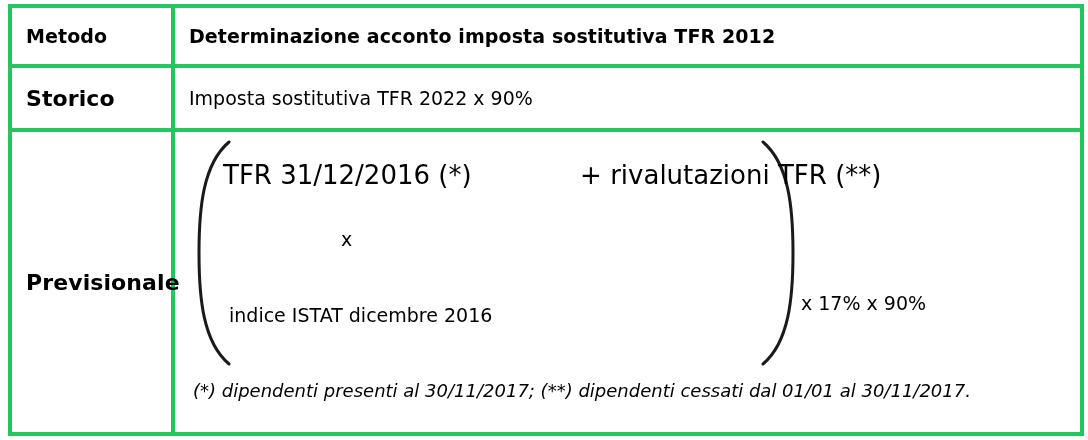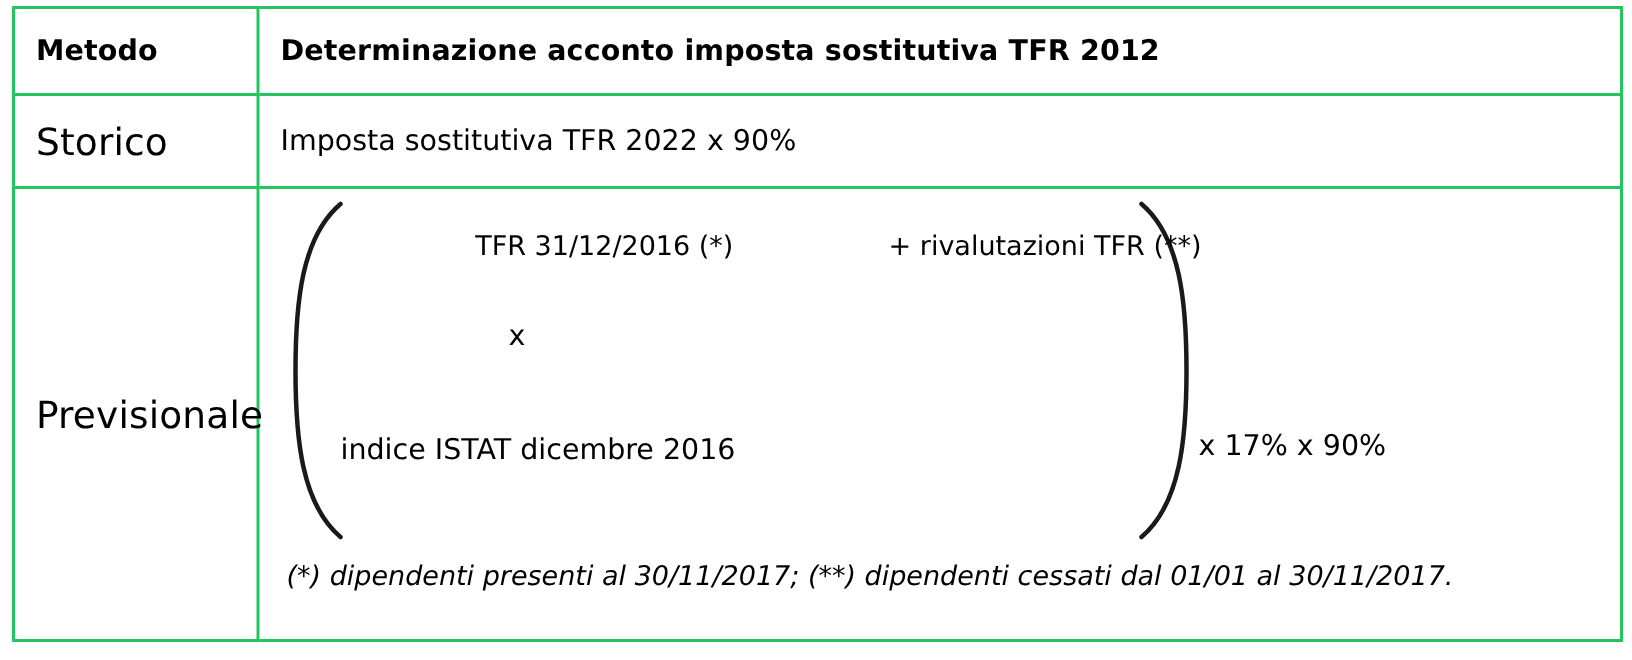--- a/index.html
+++ b/index.html
@@ -20,33 +20,33 @@
     height: 440px;
     box-sizing: border-box;
   }
   table.method-table {
     border-collapse: collapse;
     width: 1072px;
     margin: 4px 8px 0 8px;
     table-layout: fixed;
   }
   table.method-table td {
-    border: 2px solid #22c55e;
+    border: 4px solid #22c55e;
     vertical-align: middle;
     padding: 0;
   }
   .col-label { width: 163px; }
   .col-content { width: 909px; }
 
   .cell-pad {
     padding: 10px 14px;
   }
   .label-text {
-    font-weight: normal;
-    font-size: 25px;
+    font-weight: bold;
+    font-size: 22px;
     letter-spacing: 0.1px;
   }
   .header-text {
     font-weight: bold;
     font-size: 19px;
     letter-spacing: 0.1px;
   }
   .body-text {
     font-weight: normal;
     font-size: 19px;
@@ -75,21 +75,21 @@
     top: 6px;
   }
   .frac {
     position: absolute;
     left: 48px;
     top: 28px;
     width: 580px;
     text-align: left;
   }
   .frac-line1 {
-    font-size: 18px;
+    font-size: 26px;
     white-space: nowrap;
     text-align: right;
   }
   .frac-gap-a { display: inline-block; width: 92px; }
   .frac-line2 {
     font-size: 19px;
     margin-top: 38px;
     padding-left: 118px;
   }
   .frac-line3 {

